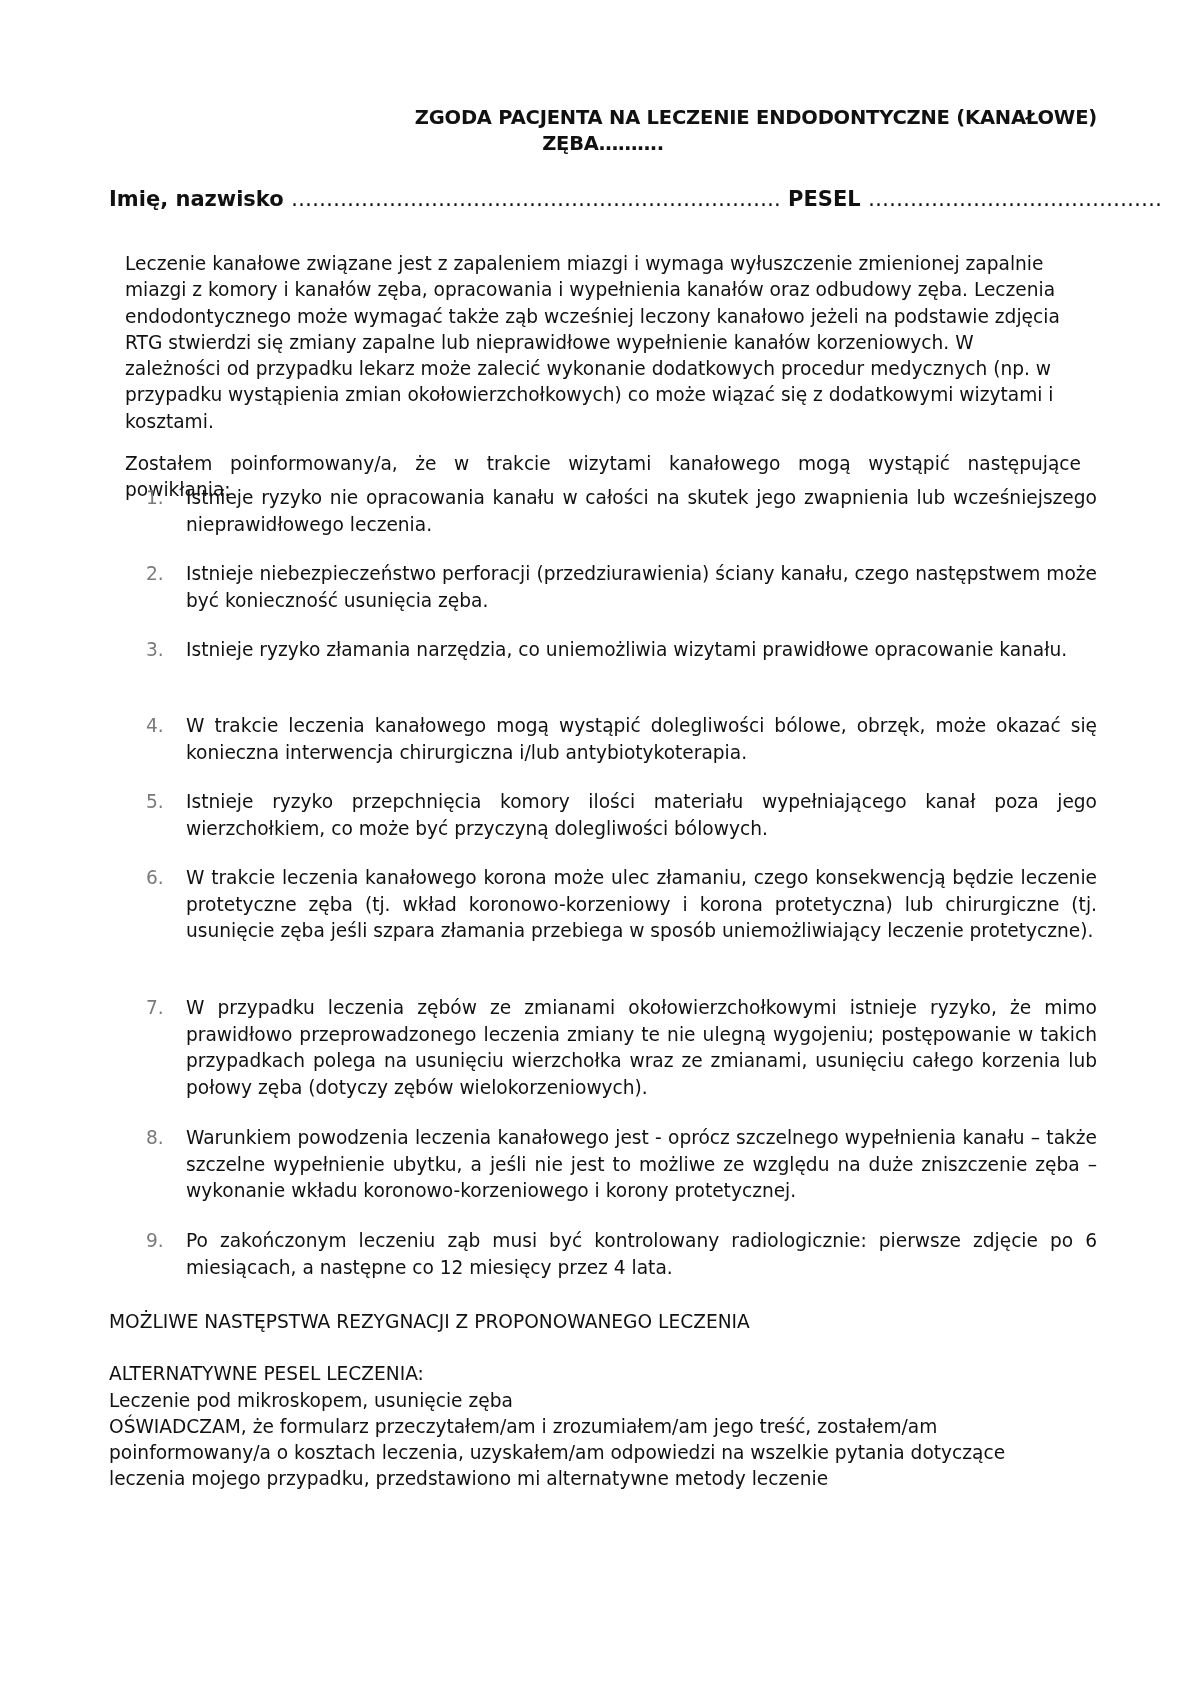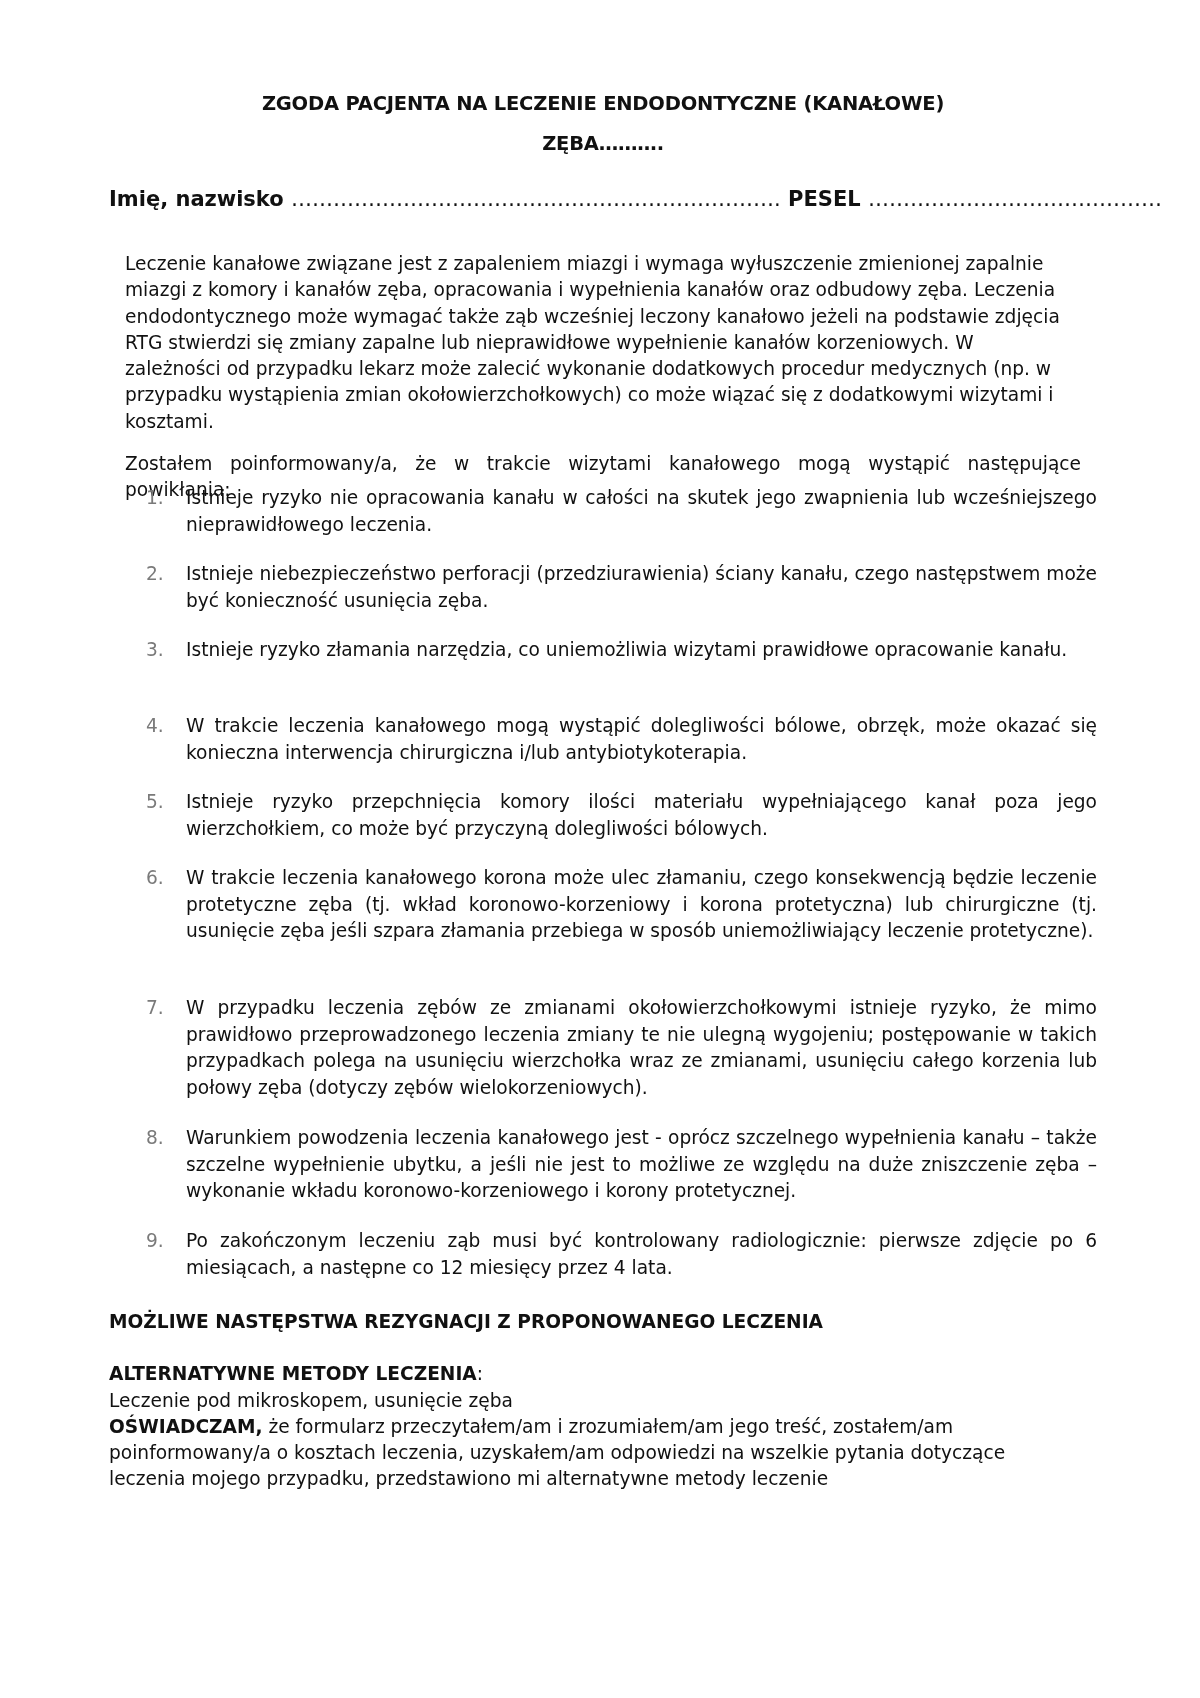--- a/index.html
+++ b/index.html
@@ -23,21 +23,21 @@
     }
     .title {
       position: absolute;
       left: 0;
       width: 988px;
       text-align: center;
       font-weight: bold;
       font-size: 19.5px;
       letter-spacing: -0.2px;
     }
-    .title.l1 { top: 92px; }
+    .title.l1 { top: 106px; text-align: right; }
     .title.l2 { top: 132px; }
     .name-line {
       position: absolute;
       top: 187px;
       left: 0;
       width: 988px;
       font-weight: bold;
       font-size: 21px;
       white-space: nowrap;
     }
@@ -69,21 +69,21 @@
       position: absolute;
       left: 0;
       top: 0;
       color: #7a7a7a;
     }
     .list-item .txt {
       margin-left: 40px;
       text-align: justify;
     }
     .section-head {
-      font-weight: bold;
+      font-weight: normal;
     }
     .closing { top: 1309px; }
     .closing p { margin: 0; }
     .spacer { height: 26px; }
   </style>
 </head>
 <body>
 
 <div class="page">
 
@@ -136,21 +136,21 @@
   </div>
   <div class="list-item" style="top:1228px;">
     <span class="num">9.</span>
     <div class="txt">Po zakończonym leczeniu ząb musi być kontrolowany radiologicznie: pierwsze zdjęcie po 6 miesiącach, a następne co 12 miesięcy przez 4 lata.</div>
   </div>
 
   <div class="block closing">
     <p class="section-head">MOŻLIWE NASTĘPSTWA REZYGNACJI Z PROPONOWANEGO LECZENIA</p>
     <div class="spacer"></div>
     <p>
-      <span class="section-head">ALTERNATYWNE METODY LECZENIA</span><span>:</span>
+      <span class="section-head">ALTERNATYWNE PESEL LECZENIA</span><span>:</span>
     </p>
     <p>Leczenie pod mikroskopem, usunięcie zęba</p>
     <p style="width:940px;">
       <span class="section-head">OŚWIADCZAM,</span><span> że formularz przeczytałem/am i zrozumiałem/am jego treść, zostałem/am poinformowany/a o kosztach leczenia, uzyskałem/am odpowiedzi na wszelkie pytania dotyczące leczenia mojego przypadku, przedstawiono mi alternatywne metody leczenie</span>
     </p>
   </div>
 
 </div>
 
 </body></html>

